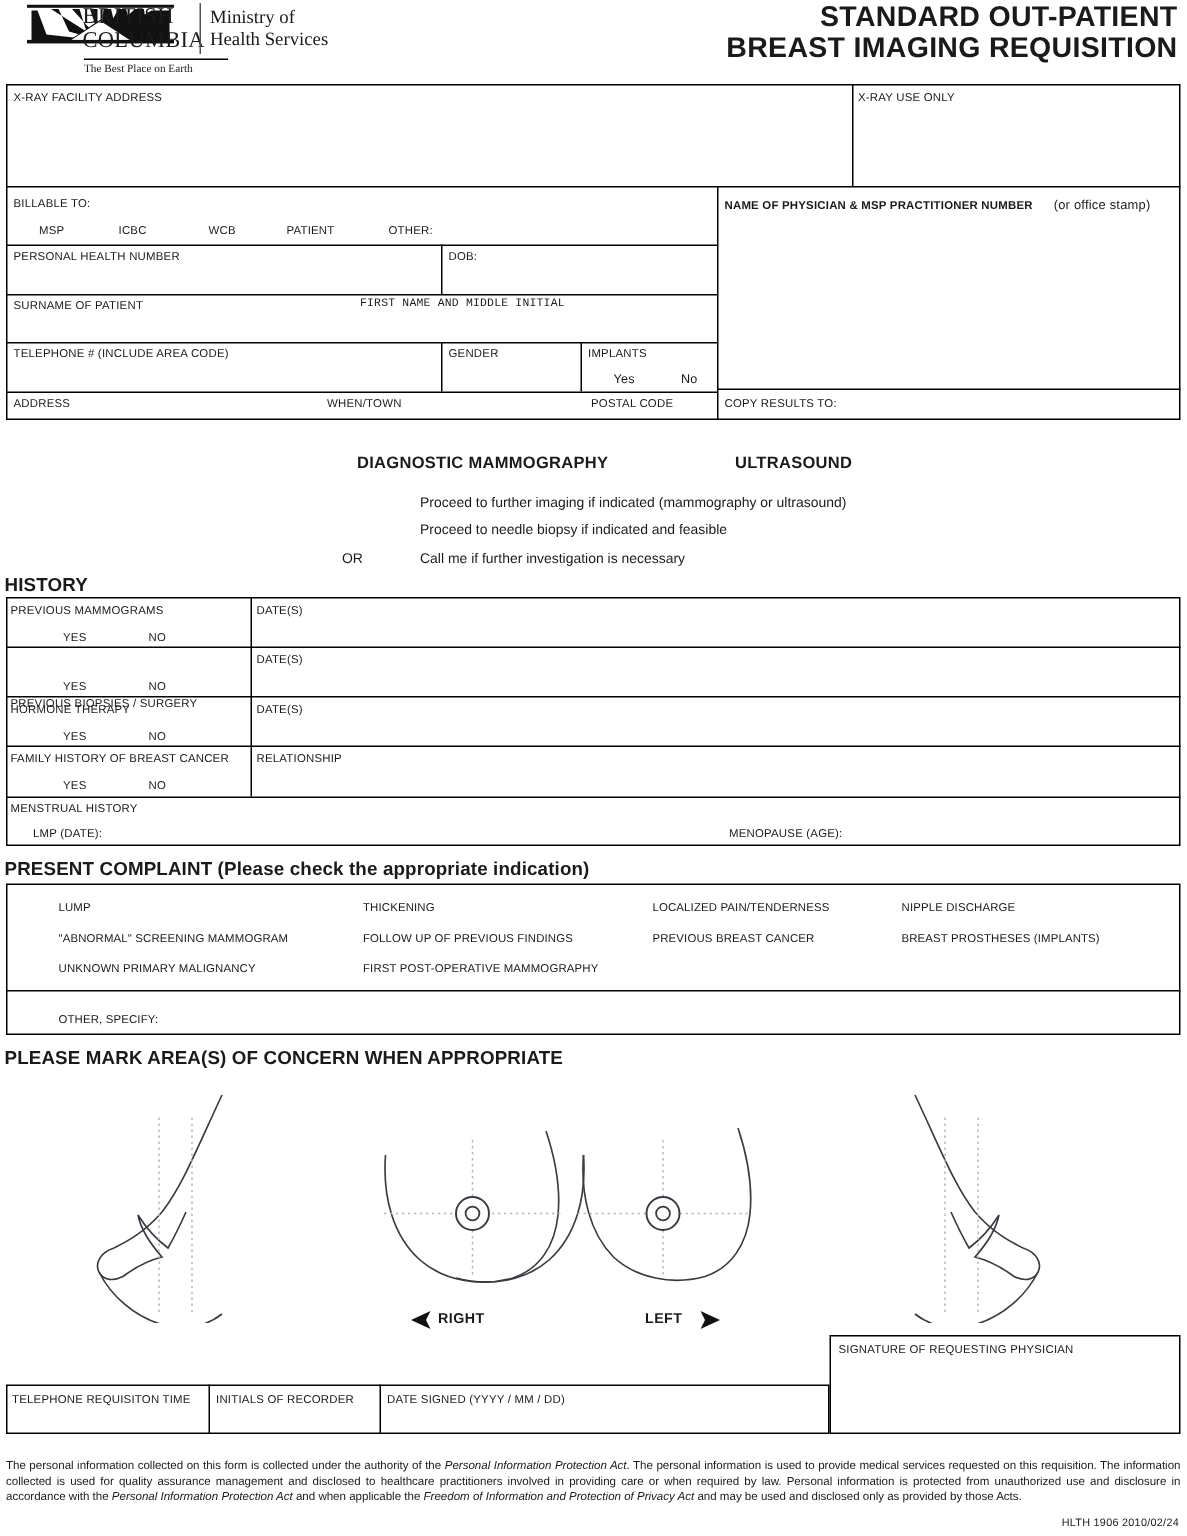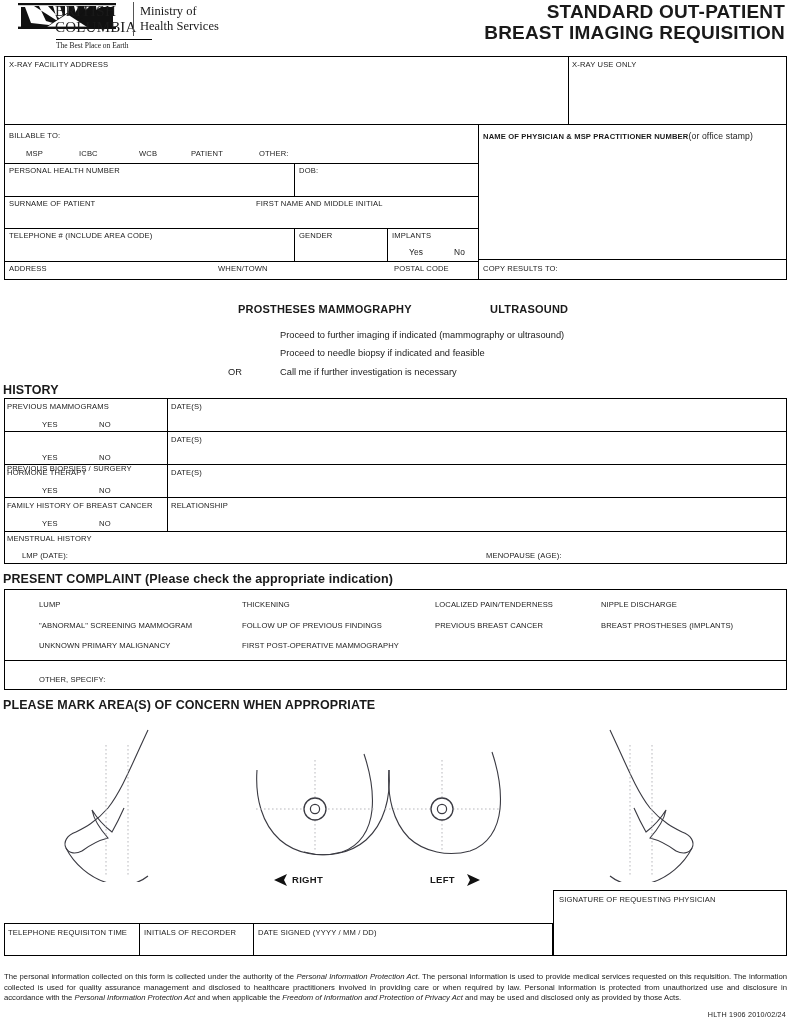--- a/index.html
+++ b/index.html
@@ -120,21 +120,21 @@
   <div class="hline" style="left:4px; top:163px; width:474px;"></div>
 
   <div class="lbl" style="left:9px; top:166px;">PERSONAL HEALTH NUMBER</div>
   <div class="bx" style="left:9px; top:176px; width:280px; height:18px; border:none;"></div>
   <div class="vline" style="left:294px; top:163px; height:33px;"></div>
   <div class="lbl" style="left:299px; top:166px;">DOB:</div>
   <div class="bx" style="left:320px; top:165px; width:152px; height:16px; border:none;"></div>
   <div class="hline" style="left:4px; top:196px; width:474px;"></div>
 
   <div class="lbl" style="left:9px; top:199px;">SURNAME OF PATIENT</div>
-  <div class="lbl" style="left:256px; top:199px;">FIRST NAME AND MIDDLE INITIAL</div>
+  <div class="lbl" style="left:240px; top:199px;font-family:Liberation Mono, monospace;">FIRST NAME AND MIDDLE INITIAL</div>
   <div class="bx" style="left:9px; top:208px; width:225px; height:16px; border:none;"></div>
   <div class="bx" style="left:240px; top:208px; width:230px; height:16px; border:none;"></div>
   <div class="hline" style="left:4px; top:228px; width:474px;"></div>
 
   <div class="lbl" style="left:9px; top:231px;">TELEPHONE # (INCLUDE AREA CODE)</div>
   <div class="bx" style="left:9px; top:241px; width:280px; height:18px; border:none;"></div>
   <div class="vline" style="left:294px; top:228px; height:33px;"></div>
   <div class="lbl" style="left:299px; top:231px;">GENDER</div>
   <div class="bx" style="left:299px; top:241px; width:84px; height:18px; border:none;"></div>
   <div class="vline" style="left:387px; top:228px; height:33px;"></div>
@@ -144,28 +144,28 @@
   <div class="hline" style="left:4px; top:261px; width:474px;"></div>
 
   <div class="lbl" style="left:9px; top:264px;">ADDRESS</div>
   <div class="lbl" style="left:218px; top:264px;">WHEN/TOWN</div>
   <div class="lbl" style="left:394px; top:264px;">POSTAL CODE</div>
   <div class="bx" style="left:9px; top:272px; width:200px; height:7px; border:none;"></div>
   <div class="bx" style="left:218px; top:272px; width:170px; height:7px; border:none;"></div>
   <div class="bx" style="left:394px; top:272px; width:80px; height:7px; border:none;"></div>
 
   <div class="lbl" style="left:483px; top:131px;">
-    <span class="lbl-b">NAME OF PHYSICIAN &amp; MSP PRACTITIONER NUMBER</span><span style="font-size:8.6px; font-weight:normal;">(or office stamp)</span>
+    <span class="lbl-b">NAME OF PHYSICIAN &amp; MSP PRACTITIONER NUMBER</span><span style="font-size:8.6px; font-weight:normal;margin-left:14px;">(or office stamp)</span>
   </div>
   <div class="bx" style="left:483px; top:144px; width:300px; height:113px; border:none;"></div>
   <div class="hline" style="left:478px; top:259px; width:309px;"></div>
   <div class="lbl" style="left:483px; top:264px;">COPY RESULTS TO:</div>
   <div class="bx" style="left:483px; top:272px; width:300px; height:7px; border:none;"></div>
 
-  <div class="diag-h" style="left:238px; top:303px;">PROSTHESES MAMMOGRAPHY</div>
+  <div class="diag-h" style="left:238px; top:303px;">DIAGNOSTIC MAMMOGRAPHY</div>
   <div class="diag-h" style="left:490px; top:303px;">ULTRASOUND</div>
   <div class="diag-t" style="left:280px; top:330px;">Proceed to further imaging if indicated (mammography or ultrasound)</div>
   <div class="diag-t" style="left:280px; top:348px;">Proceed to needle biopsy if indicated and feasible</div>
   <div class="diag-t" style="left:228px; top:367px;">OR</div>
   <div class="diag-t" style="left:280px; top:367px;">Call me if further investigation is necessary</div>
 
   <div class="sect-title" style="left:3px; top:383px;">HISTORY</div>
   <div class="bx" style="left:4px; top:398px; width:783px; height:166px;"></div>
   <div class="vline" style="left:167px; top:398px; height:133px;"></div>
 

